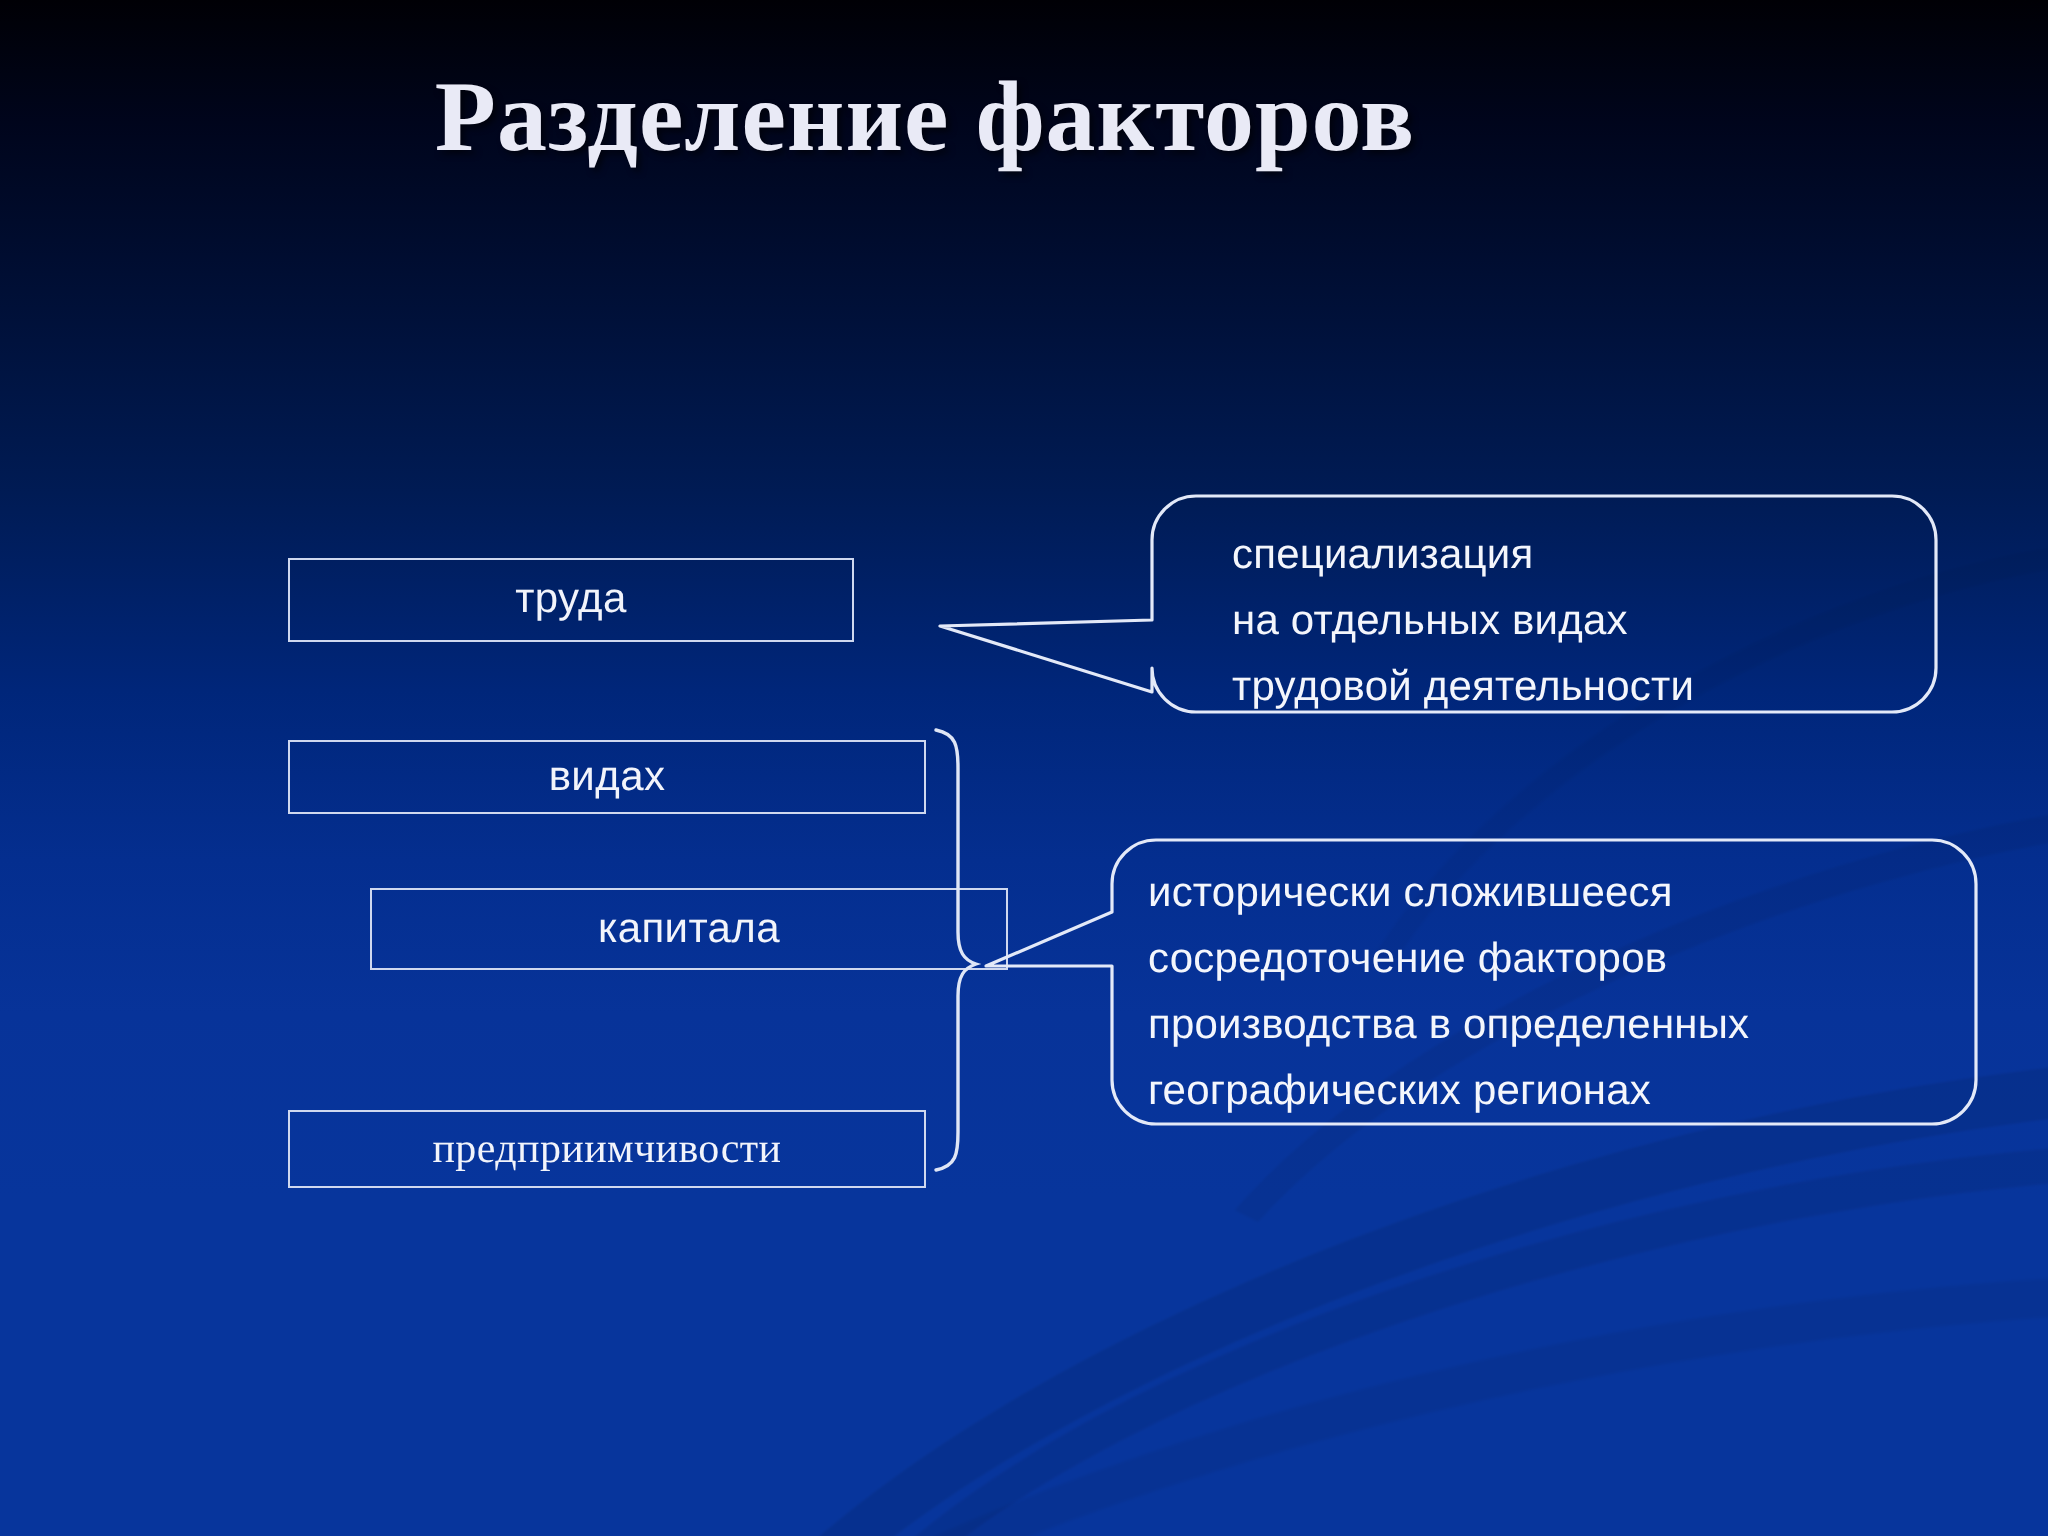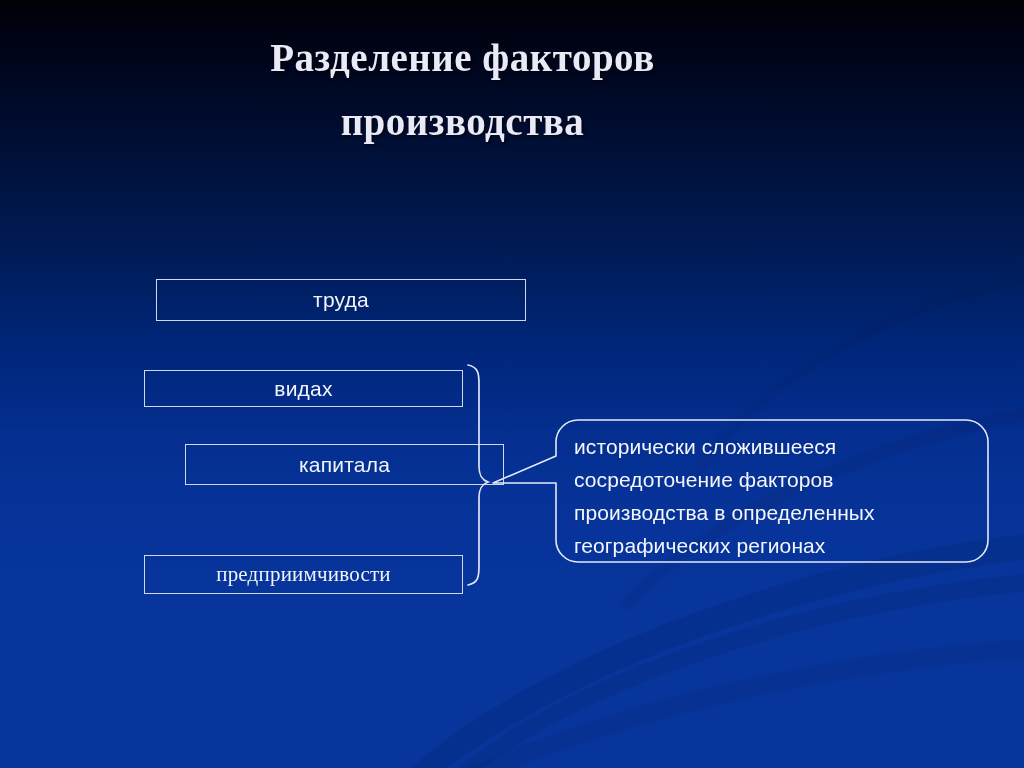--- a/index.html
+++ b/index.html
@@ -86,21 +86,21 @@
 
   
   #title {
     position: absolute;
     left: 0;
     top: 26px;
     width: 925px;
     text-align: center;
     font-family: "Liberation Serif", "DejaVu Serif", serif;
     font-weight: bold;
-    font-size: 39px;
+    font-size: 50px;
     line-height: 64px;
     color: #e9eaf6;
     text-shadow: 2px 2px 3px rgba(0,0,0,0.55);
     letter-spacing: 0.5px;
   }
   #title .tline { display: block; }
 
   
   .factor-box {
     position: absolute;
@@ -108,21 +108,21 @@
     border: 1.6px solid #cfd8ef;
     background: transparent;
     display: flex;
     align-items: center;
     justify-content: center;
     color: #f2f4fb;
     font-size: 21px;
     font-family: "Liberation Sans", sans-serif;
     letter-spacing: 0.2px;
   }
-  #box-truda          { left: 156px; top: 279px; width: 370px; height: 42px; }
+  #box-truda          { left: 144px; top: 279px; width: 283px; height: 42px; }
   #box-zemli          { left: 144px; top: 370px; width: 319px; height: 37px; }
   #box-kapitala       { left: 144px; top: 444px; width: 319px; height: 41px; margin-left: 41px; }
   #box-predpriim      { left: 144px; top: 555px; width: 319px; height: 39px; font-family: Liberation Serif, serif; }
 
   
   #brace {
     position: absolute;
     left: 458px;
     top: 362px;
     width: 44px;
@@ -174,21 +174,20 @@
 <div id="slide">
 
   <div class="swoosh" id="sw1"></div>
   <div class="swoosh" id="sw2"></div>
   <div class="swoosh" id="sw3"></div>
   <div class="swoosh" id="sw4"></div>
   <div class="swoosh" id="sw5"></div>
 
   <div id="title">
     <span class="tline">Разделение факторов</span>
-    <span class="tline">производства</span>
   </div>
 
   <div class="factor-box" id="box-truda">
     <span>труда</span>
   </div>
   <div class="factor-box" id="box-zemli">
     <span>видах</span>
   </div>
   <div class="factor-box" id="box-kapitala">
     <span>капитала</span>
@@ -200,20 +199,39 @@
   <svg id="brace" viewBox="0 0 44 226">
     <path class="brace-path" d="M 10 3
              C 20 5, 21 11, 21 22
              L 21 104
              C 21 114, 24 118, 30 120
              C 24 122, 21 126, 21 136
              L 21 204
              C 21 215, 20 221, 10 223"></path>
   </svg>
 
+  <div class="callout-shell" id="callout-1">
+    <svg class="callout-svg" width="500" height="130" viewBox="0 0 500 130">
+      <path class="callout-path" d="M 130 8
+               L 478 8
+               A 22 22 0 0 1 500 30
+               L 500 94
+               A 22 22 0 0 1 478 116
+               L 130 116
+               A 22 22 0 0 1 108 94
+               L 108 106
+               L 2 73
+               L 108 70
+               L 108 30
+               A 22 22 0 0 1 130 8 Z"></path>
+    </svg>
+    <div class="callout-text">специализация
+на отдельных видах
+трудовой деятельности</div>
+  </div>
 
   <div class="callout-shell" id="callout-2">
     <svg class="callout-svg" width="520" height="165" viewBox="0 0 520 165">
       <path class="callout-path" d="M 90 8
                L 478 8
                A 22 22 0 0 1 500 30
                L 500 128
                A 22 22 0 0 1 478 150
                L 90 150
                A 22 22 0 0 1 68 128

